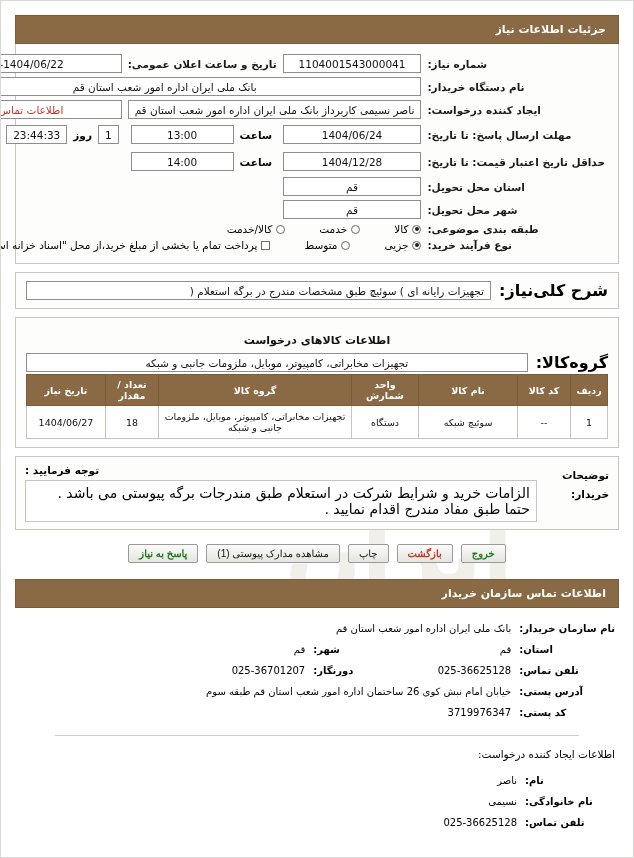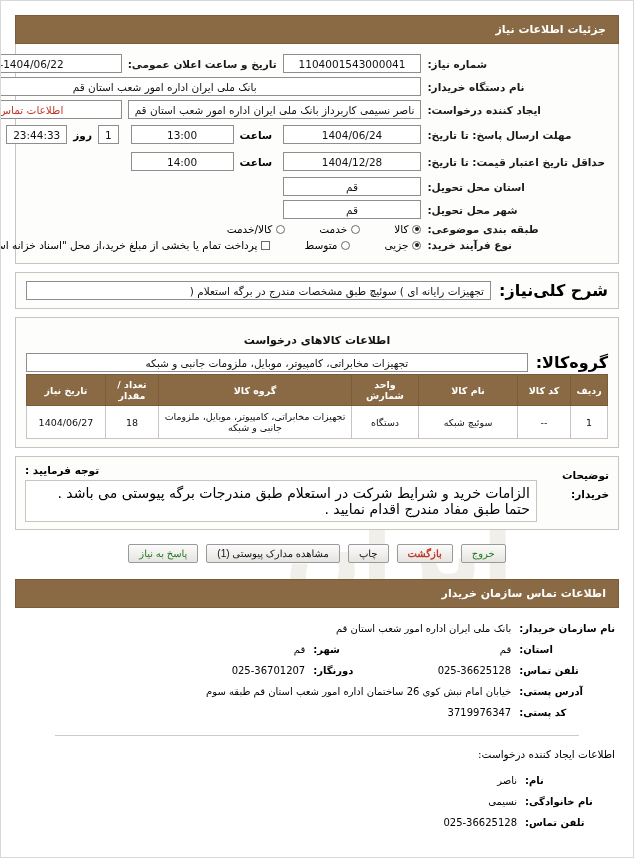--- a/index.html
+++ b/index.html
@@ -126,21 +126,21 @@
     border: 1px solid #9a9a9a;
     background: linear-gradient(#fbfbfb, #e6e4df);
     font-size: 10px;
     padding: 3px 10px;
     border-radius: 2px;
     color: #111;
     cursor: pointer;
     white-space: nowrap;
   }
   .btn.red { color: #c0392b; font-weight: bold; }
-  .btn.grn { color: #1f7a1f; font-weight: normal; }
+  .btn.grn { color: #1f7a1f; font-weight: bold; }
 
   .contact-table { width: 100%; border-collapse: collapse; margin-top: 10px; }
   .contact-table td { font-size: 10px; padding: 5px 4px; vertical-align: middle; }
   .ct-lbl { text-align: left; font-weight: bold; white-space: nowrap; width: 90px; padding-left: 6px;}
   .ct-val { text-align: right; padding-right: 4px; }
   .ct-lbl2 { text-align: left; font-weight: bold; white-space: nowrap; }
   .hr { border: none; border-top: 1px solid #cfcbc3; margin: 12px 40px; }
   .req-head { text-align: right; font-size: 10.5px; margin: 8px 4px 4px 0; }
 </style>
 </head>

